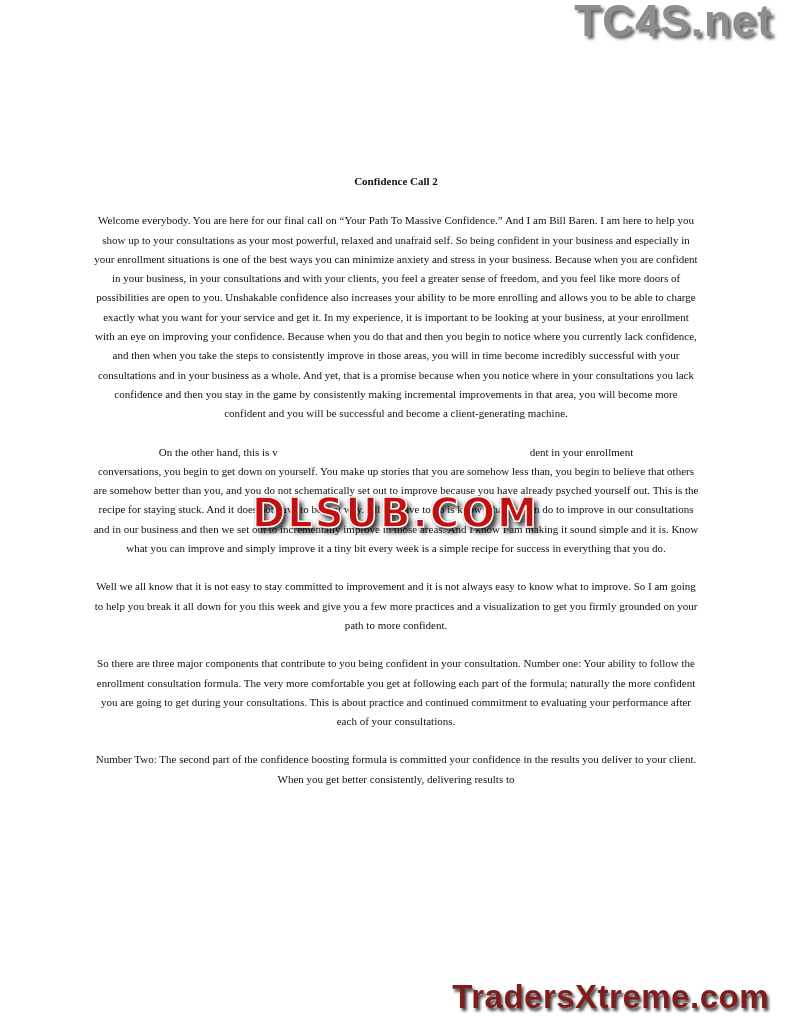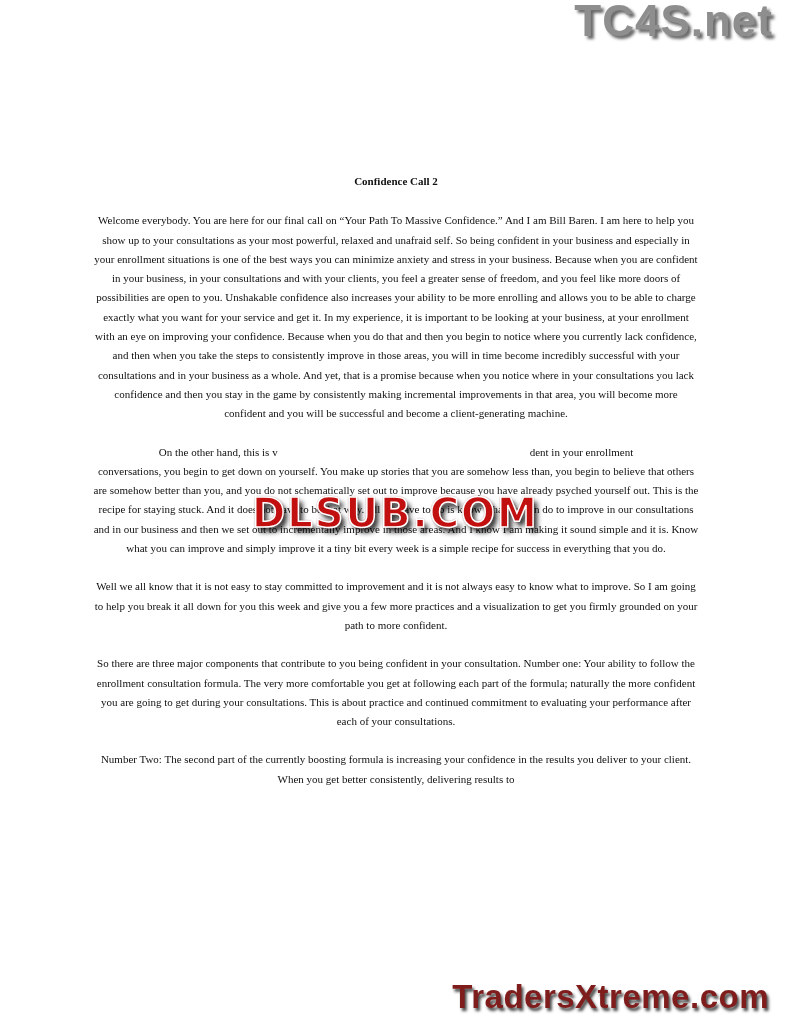--- a/index.html
+++ b/index.html
@@ -100,21 +100,21 @@
     <div class="doc-title">Confidence Call 2</div>
 
     <p>Welcome everybody. You are here for our final call on “Your Path To Massive Confidence.” And I am Bill Baren. I am here to help you show up to your consultations as your most powerful, relaxed and unafraid self. So being confident in your business and especially in your enrollment situations is one of the best ways you can minimize anxiety and stress in your business. Because when you are confident in your business, in your consultations and with your clients, you feel a greater sense of freedom, and you feel like more doors of possibilities are open to you. Unshakable confidence also increases your ability to be more enrolling and allows you to be able to charge exactly what you want for your service and get it. In my experience, it is important to be looking at your business, at your enrollment with an eye on improving your confidence. Because when you do that and then you begin to notice where you currently lack confidence, and then when you take the steps to consistently improve in those areas, you will in time become incredibly successful with your consultations and in your business as a whole. And yet, that is a promise because when you notice where in your consultations you lack confidence and then you stay in the game by consistently making incremental improvements in that area, you will become more confident and you will be successful and become a client-generating machine.</p>
 
     <p><span>On the other hand, this is v</span><span class="wm-gap"></span><span>dent in your enrollment</span><br><span>conversations, you begin to get down on yourself. You make up stories that you are somehow less than, you begin to believe that others are somehow better than you, and you do not schematically set out to improve because you have already psyched yourself out. This is the recipe for staying stuck. And it does not have to be that way. All we have to do is know what we can do to improve in our consultations and in our business and then we set out to incrementally improve in those areas. And I know I am making it sound simple and it is. Know what you can improve and simply improve it a tiny bit every week is a simple recipe for success in everything that you do.</span></p>
 
     <p>Well we all know that it is not easy to stay committed to improvement and it is not always easy to know what to improve. So I am going to help you break it all down for you this week and give you a few more practices and a visualization to get you firmly grounded on your path to more confident.</p>
 
     <p>So there are three major components that contribute to you being confident in your consultation. Number one: Your ability to follow the enrollment consultation formula. The very more comfortable you get at following each part of the formula; naturally the more confident you are going to get during your consultations. This is about practice and continued commitment to evaluating your performance after each of your consultations.</p>
 
-    <p>Number Two: The second part of the currently boosting formula is increasing your confidence in the results you deliver to your client. When you get better consistently, delivering results to</p>
+    <p>Number Two: The second part of the confidence boosting formula is committed your confidence in the results you deliver to your client. When you get better consistently, delivering results to</p>
 
   </div>
 
   <div class="watermark">DLSUB.COM</div>
 
   <div class="footer-logo">TradersXtreme.com</div>
 
 </div>
 
 </body></html>

